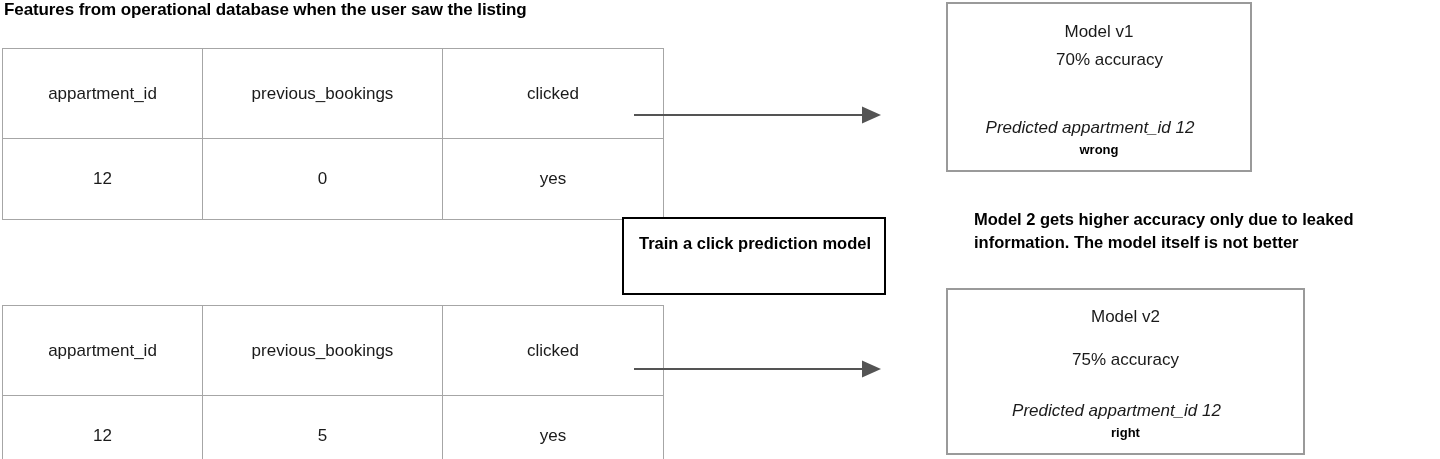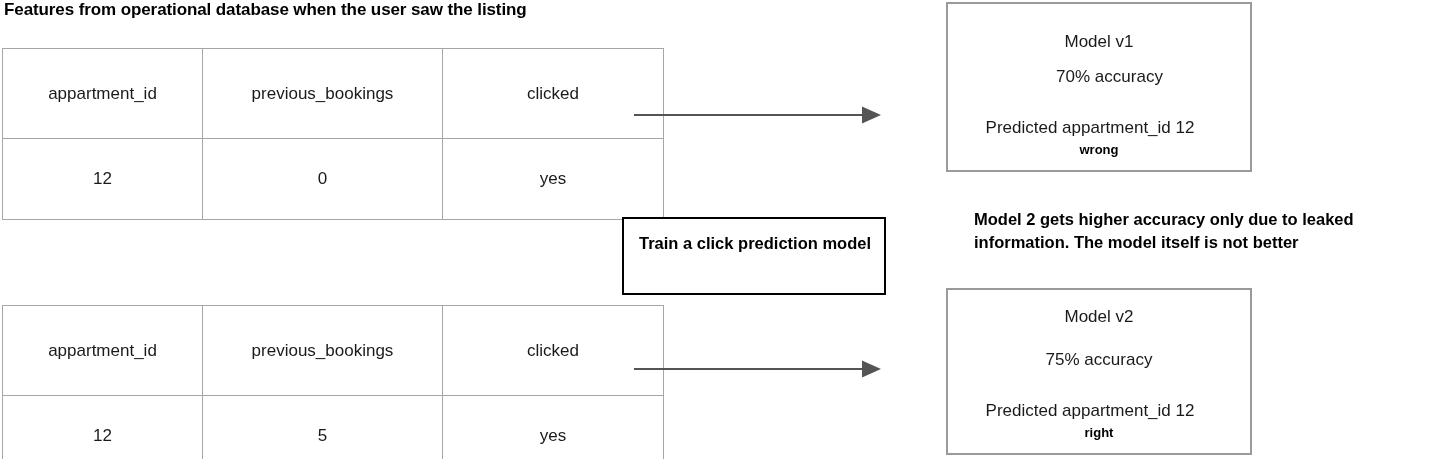--- a/index.html
+++ b/index.html
@@ -75,38 +75,38 @@
 
   
   .model-box{
     position:absolute;
     border:2px solid #9a9a9a;
     background:#fff;
     box-sizing:border-box;
     text-align:center;
   }
   #model-box-1{left:946px;top:2px;width:306px;height:170px;}
-  #model-box-2{left:946px;top:288px;width:306px;height:167px;}
+  #model-box-2{left:946px;top:288px;width:359px;height:167px;}
 
   .model-line{
     font-size:17px;
     color:#1a1a1a;
     line-height:20px;
     white-space:nowrap;
   }
   .model-title{position:absolute;left:0;right:0;}
   .model-acc{position:absolute;left:0;right:0;}
-  .model-pred{position:absolute;left:0;right:18px;}
+  .model-pred{position:absolute;left:0;right:18px;font-style:italic;}
   .model-verdict{
     position:absolute;left:0;right:0;
     font-size:13px;font-weight:bold;color:#000;line-height:20px;
   }
 
-  #model-box-1 .model-title{top:28px;}
-  #model-box-1 .model-acc{top:63px;padding-left:21px;}
+  #model-box-1 .model-title{top:18px;}
+  #model-box-1 .model-acc{top:46px;padding-left:21px;}
   #model-box-1 .model-pred{top:114px;}
   #model-box-1 .model-verdict{top:136px;}
 
   #model-box-2 .model-title{top:17px;}
   #model-box-2 .model-acc{top:60px;}
   #model-box-2 .model-pred{top:111px;}
   #model-box-2 .model-verdict{top:133px;}
 
   
   #annotation{

